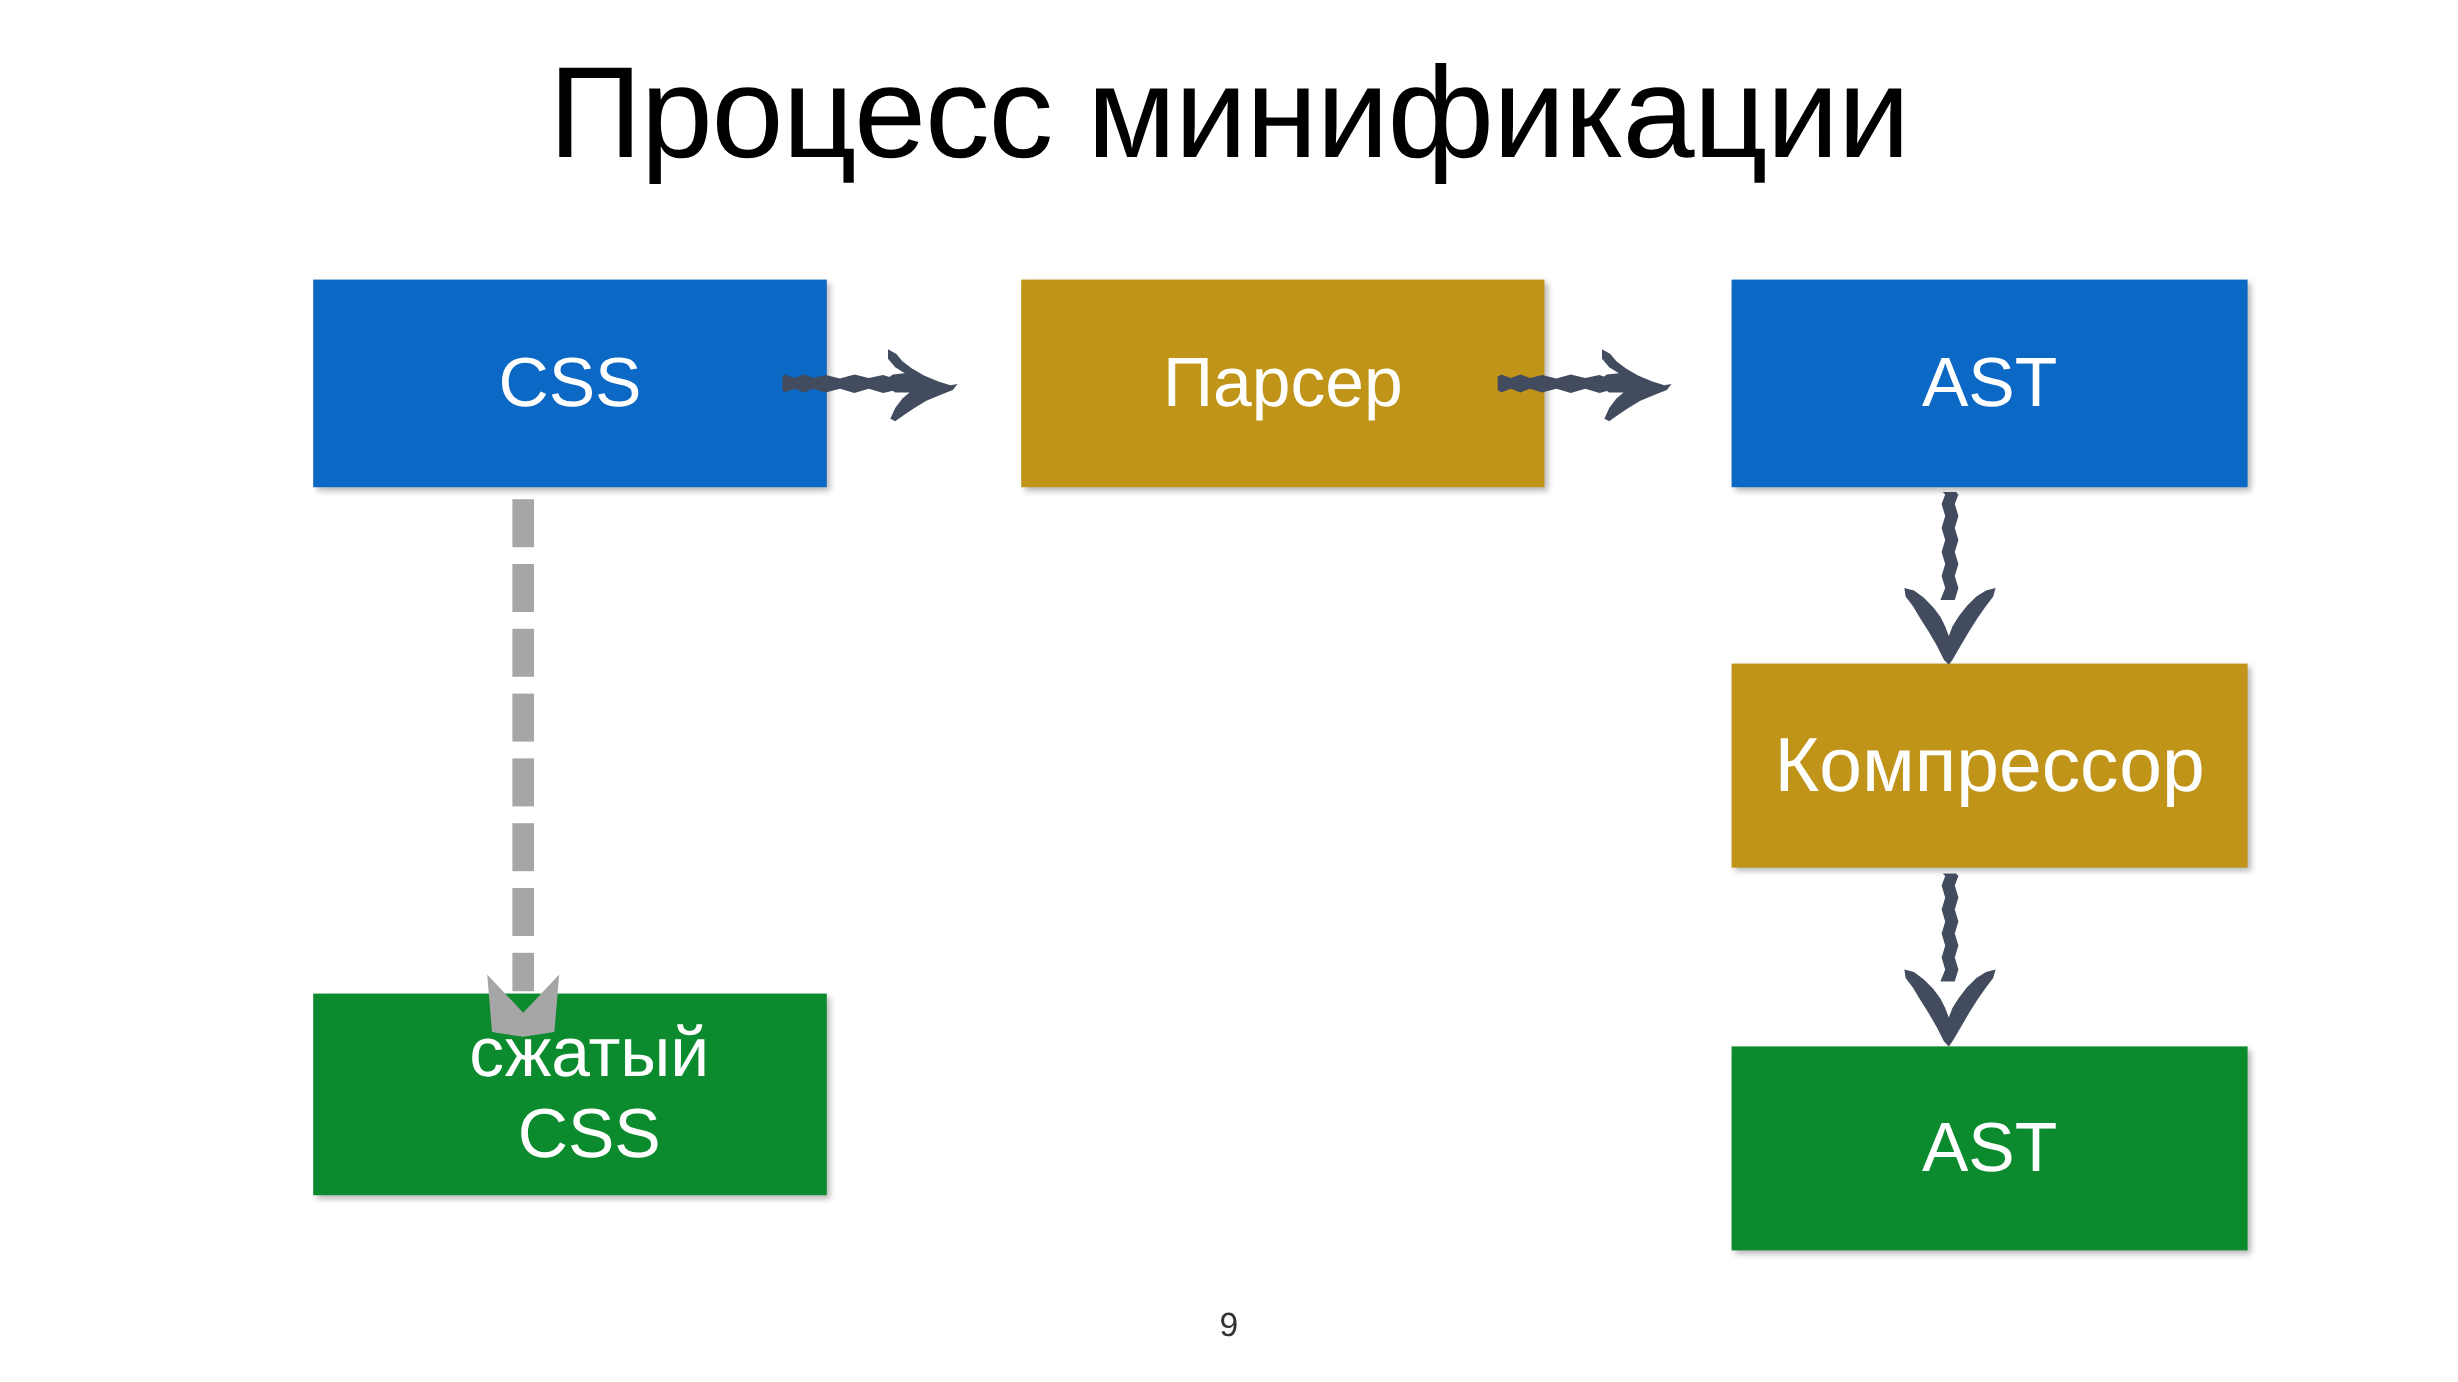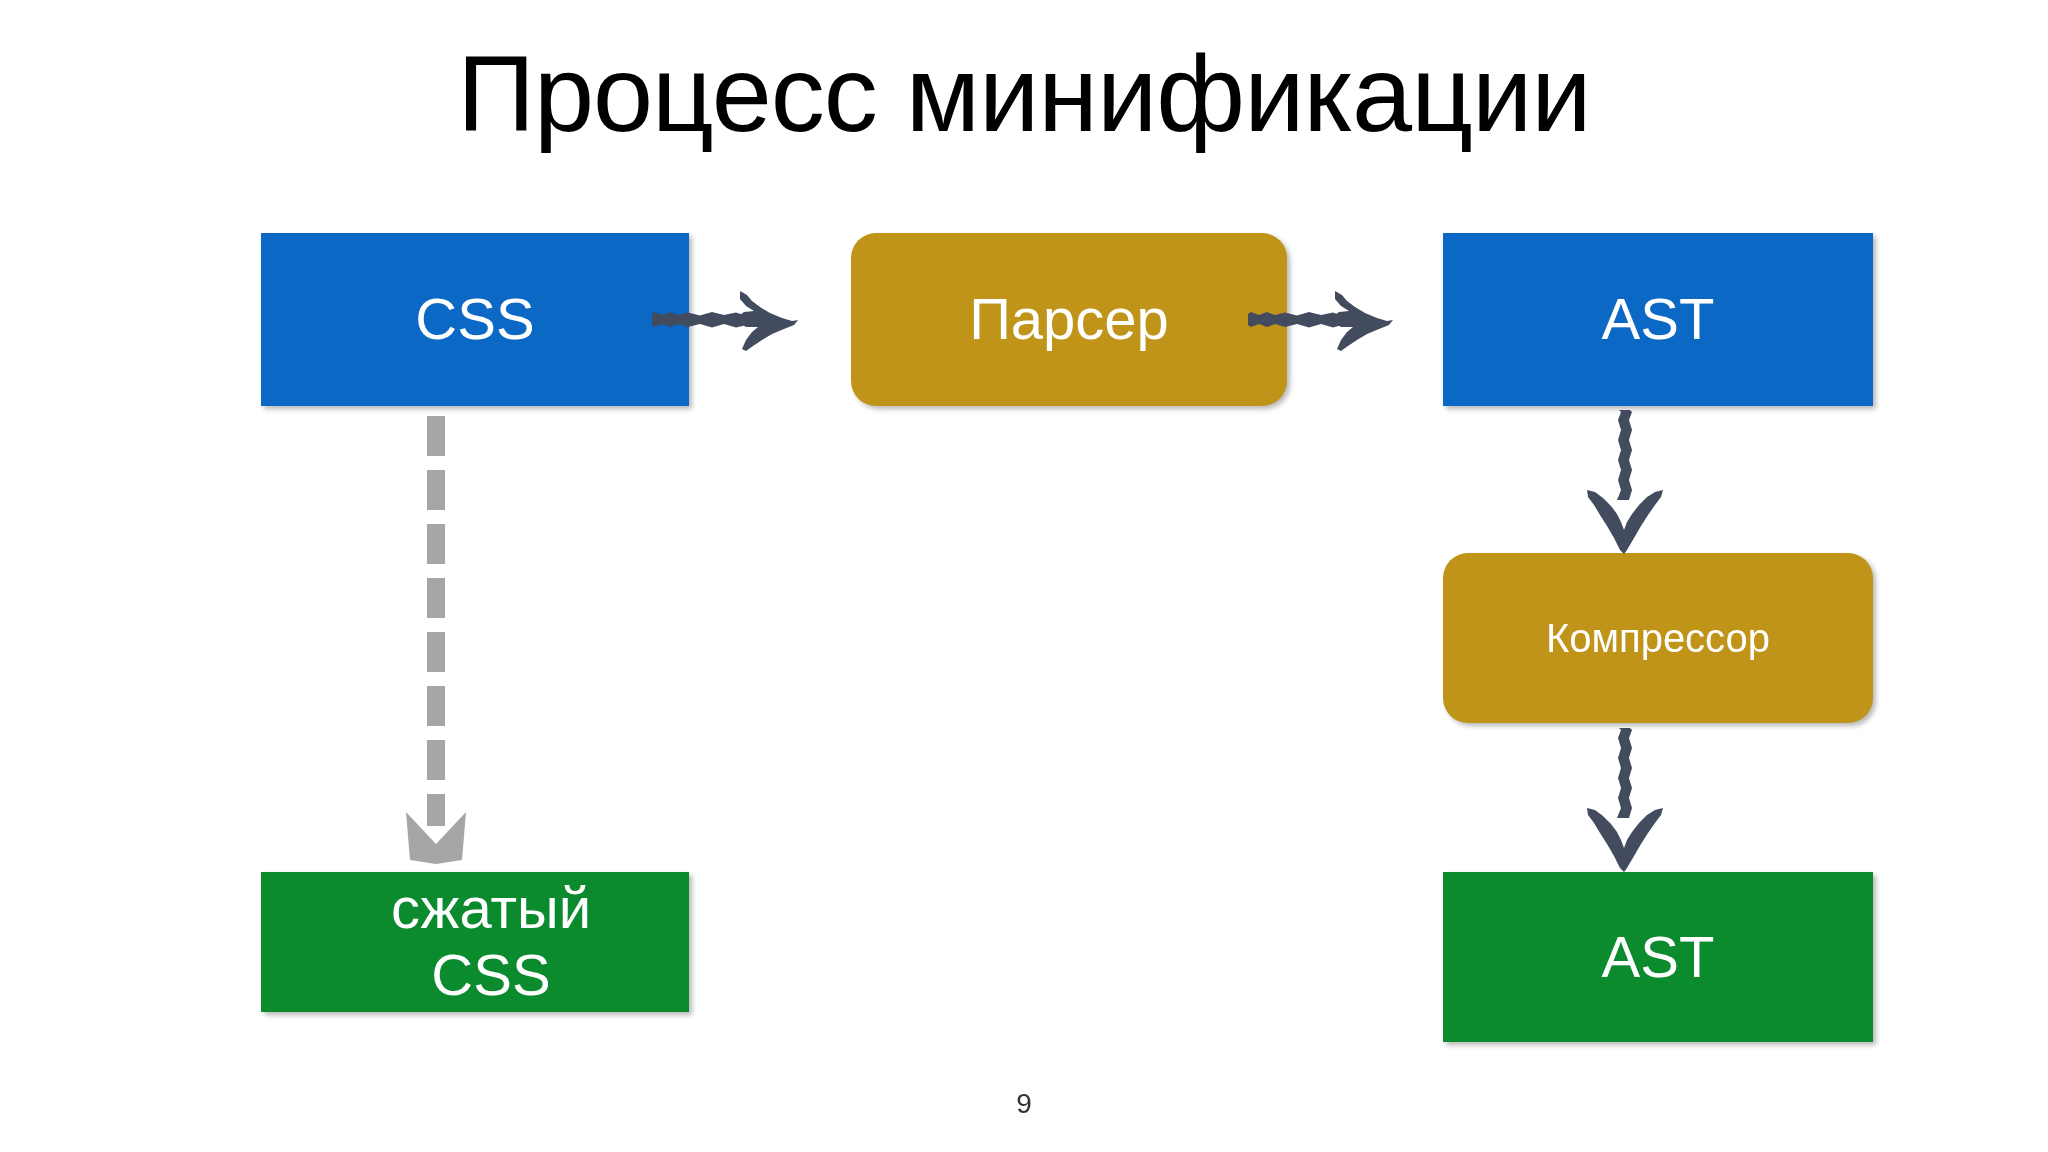--- a/index.html
+++ b/index.html
@@ -48,38 +48,38 @@
     font-family: "Liberation Sans", sans-serif;
     font-size: 58px;
     font-weight: 400;
     line-height: 1.15;
     box-shadow: 3px 3px 5px rgba(0,0,0,0.28);
     padding: 4px 8px;
     white-space: pre-line;
     margin-left: 43px;
   }
   .flow-box.blue  { background: #0b68c4; }
-  .flow-box.gold  { background: #bf9418; border-radius: 25px; }
+  .flow-box.gold  { background: #bf9418; }
   .flow-box.green { background: #0b8a2e; }
 
   .box-label {
     display: block;
     width: 100%;
     white-space: pre-line;
   }
 
   
   #box-css          { left: 218px;  top: 233px; width: 428px; height: 173px; }
   #box-parser       { left: 808px;  top: 233px; width: 436px; height: 173px; }
   #box-ast-top      { left: 1400px; top: 233px; width: 430px; height: 173px; }
   #box-compressor   { left: 1400px; top: 553px; width: 430px; height: 170px; }
   #box-ast-bottom   { left: 1400px; top: 872px; width: 430px; height: 170px; }
-  #box-min-css      { left: 218px;  top: 872px; width: 428px; height: 140px; padding-left: 40px; }
+  #box-min-css      { left: 218px;  top: 828px; width: 428px; height: 168px; padding-left: 40px; }
 
-  #box-compressor .box-label { font-size: 40px; }
+  #box-compressor .box-label { font-size: 64px; }
 
   
   .arrow {
     position: absolute;
     pointer-events: none;
   }
   #arrow-css-parser     { left: 648px;  top: 283px; width: 162px; height: 74px; }
   #arrow-parser-ast     { left: 1246px; top: 283px; width: 156px; height: 74px; }
   #arrow-ast-compressor { left: 1575px; top: 408px; width: 100px; height: 148px; }
   #arrow-compressor-ast { left: 1575px; top: 726px; width: 100px; height: 148px; }

